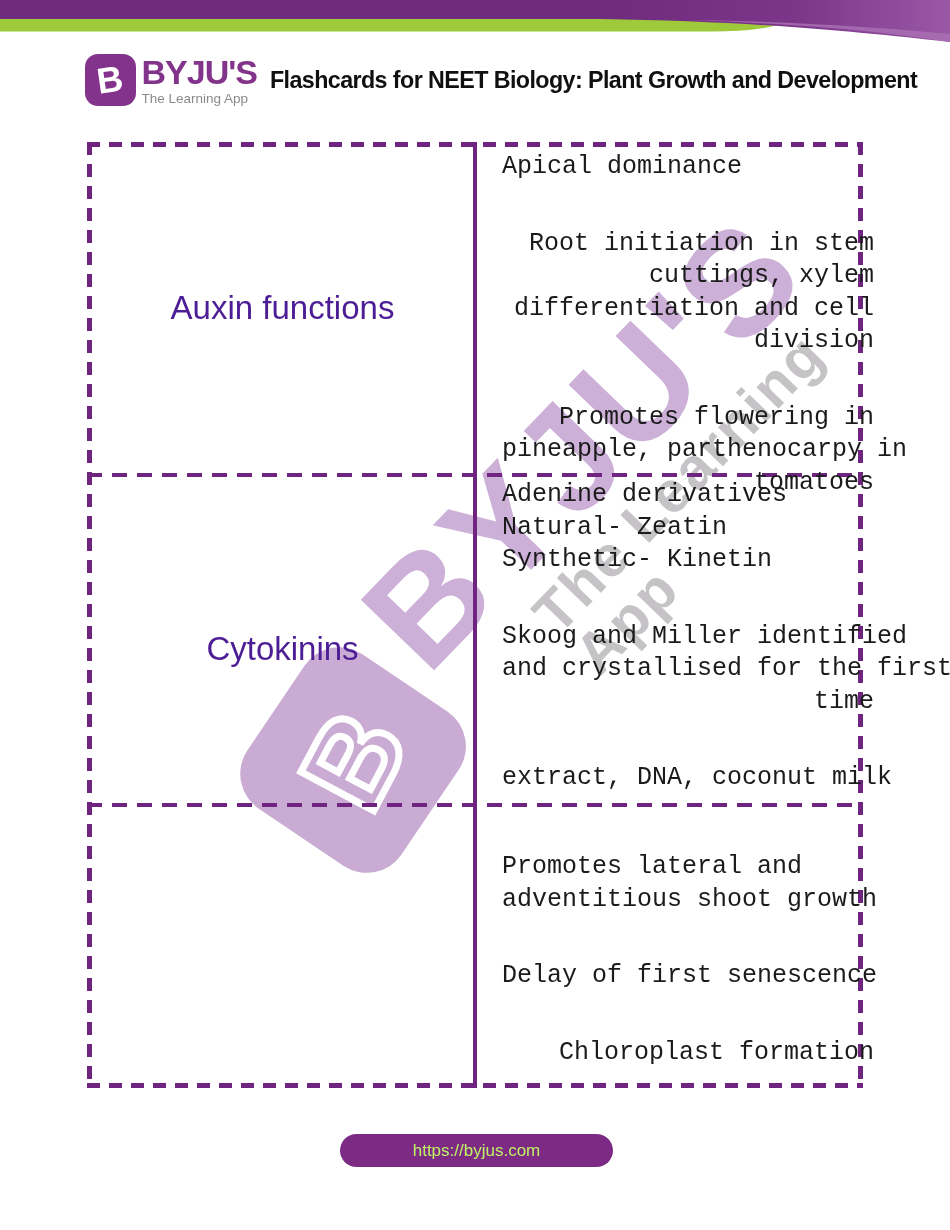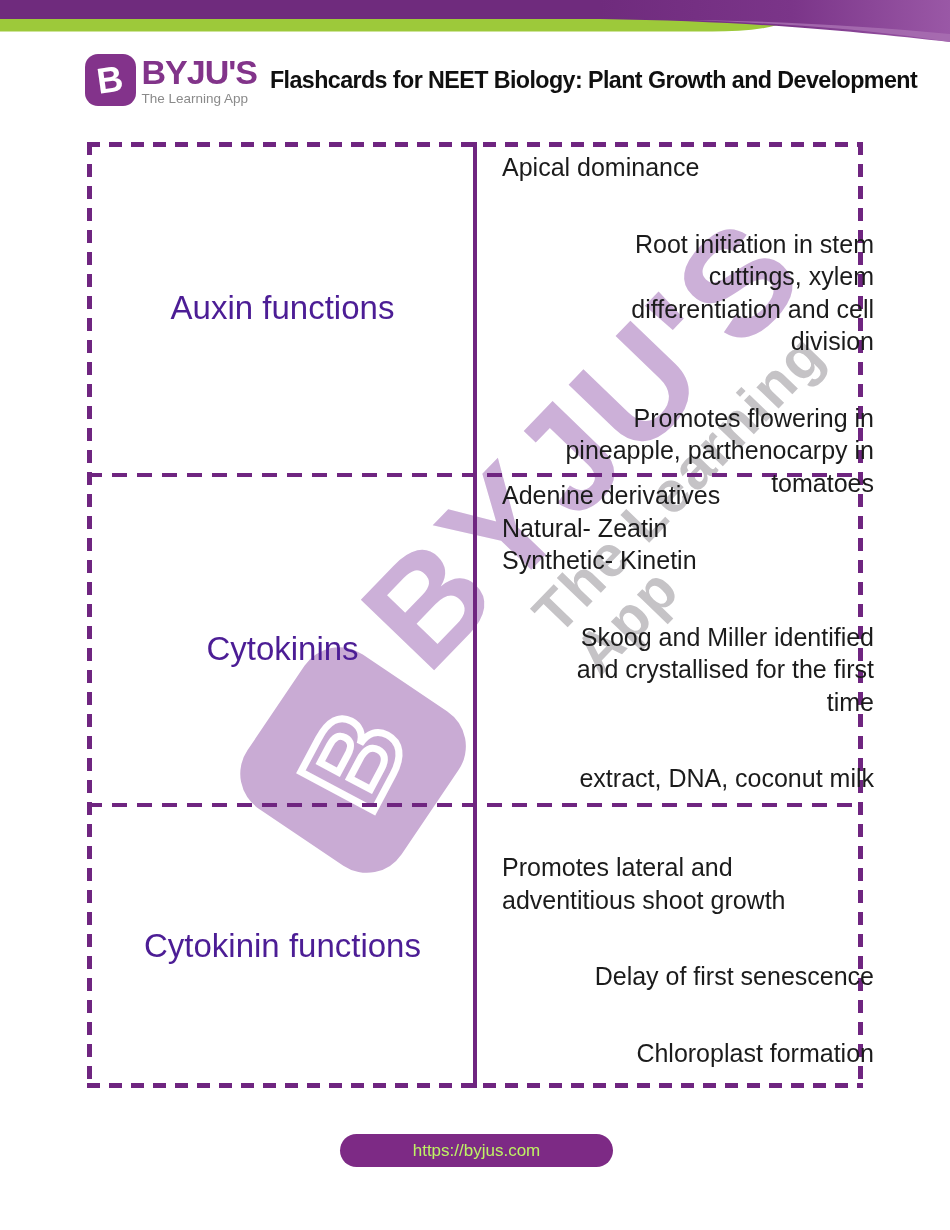--- a/index.html
+++ b/index.html
@@ -81,21 +81,21 @@
   }
   .term-r1 { top: 0; height: 331px; }
   .term-r2 { top: 342px; height: 330px; }
   .term-r3 { top: 661px; height: 285px; }
 
   .def-cell { position: absolute; left: 415px; width: 372px; font-size: 25px; color: #1b1b1b; }
   .def-r1 { top: 9px; }
   .def-r2 { top: 337px; }
   .def-r3 { top: 709px; }
   .def-cell .para + .para { margin-top: 44px; text-align: right; }
-  .def-cell .line { line-height: 32.5px; white-space: nowrap; }
+  .def-cell .line { line-height: 32.5px; white-space: nowrap; font-family: Liberation Mono, monospace; }
 
   
   .footer-pill {
     position: absolute; left: 340px; top: 1134px;
     width: 273px; height: 33px; border-radius: 17px;
     background: #7d2a85;
     display: flex; align-items: center; justify-content: center;
     font-size: 17px; color: #bef264; text-decoration: none;
   }
 </style>
@@ -145,21 +145,20 @@
     <div class="edge edge-h edge-top"></div>
     <div class="edge edge-h edge-bottom"></div>
     <div class="edge edge-v edge-left"></div>
     <div class="edge edge-v edge-right"></div>
     <div class="divider-h r1"></div>
     <div class="divider-h r2"></div>
     <div class="divider-v"></div>
 
     <div class="term-cell term-r1">Auxin functions</div>
     <div class="term-cell term-r2">Cytokinins</div>
-    <div class="term-cell term-r3">Cytokinin functions</div>
 
     <div class="def-cell def-r1">
         <div class="para">
           <div class="line">Apical dominance</div>
         </div>
         <div class="para">
           <div class="line">Root initiation in stem</div>
           <div class="line">cuttings, xylem</div>
           <div class="line">differentiation and cell</div>
           <div class="line">division</div>

